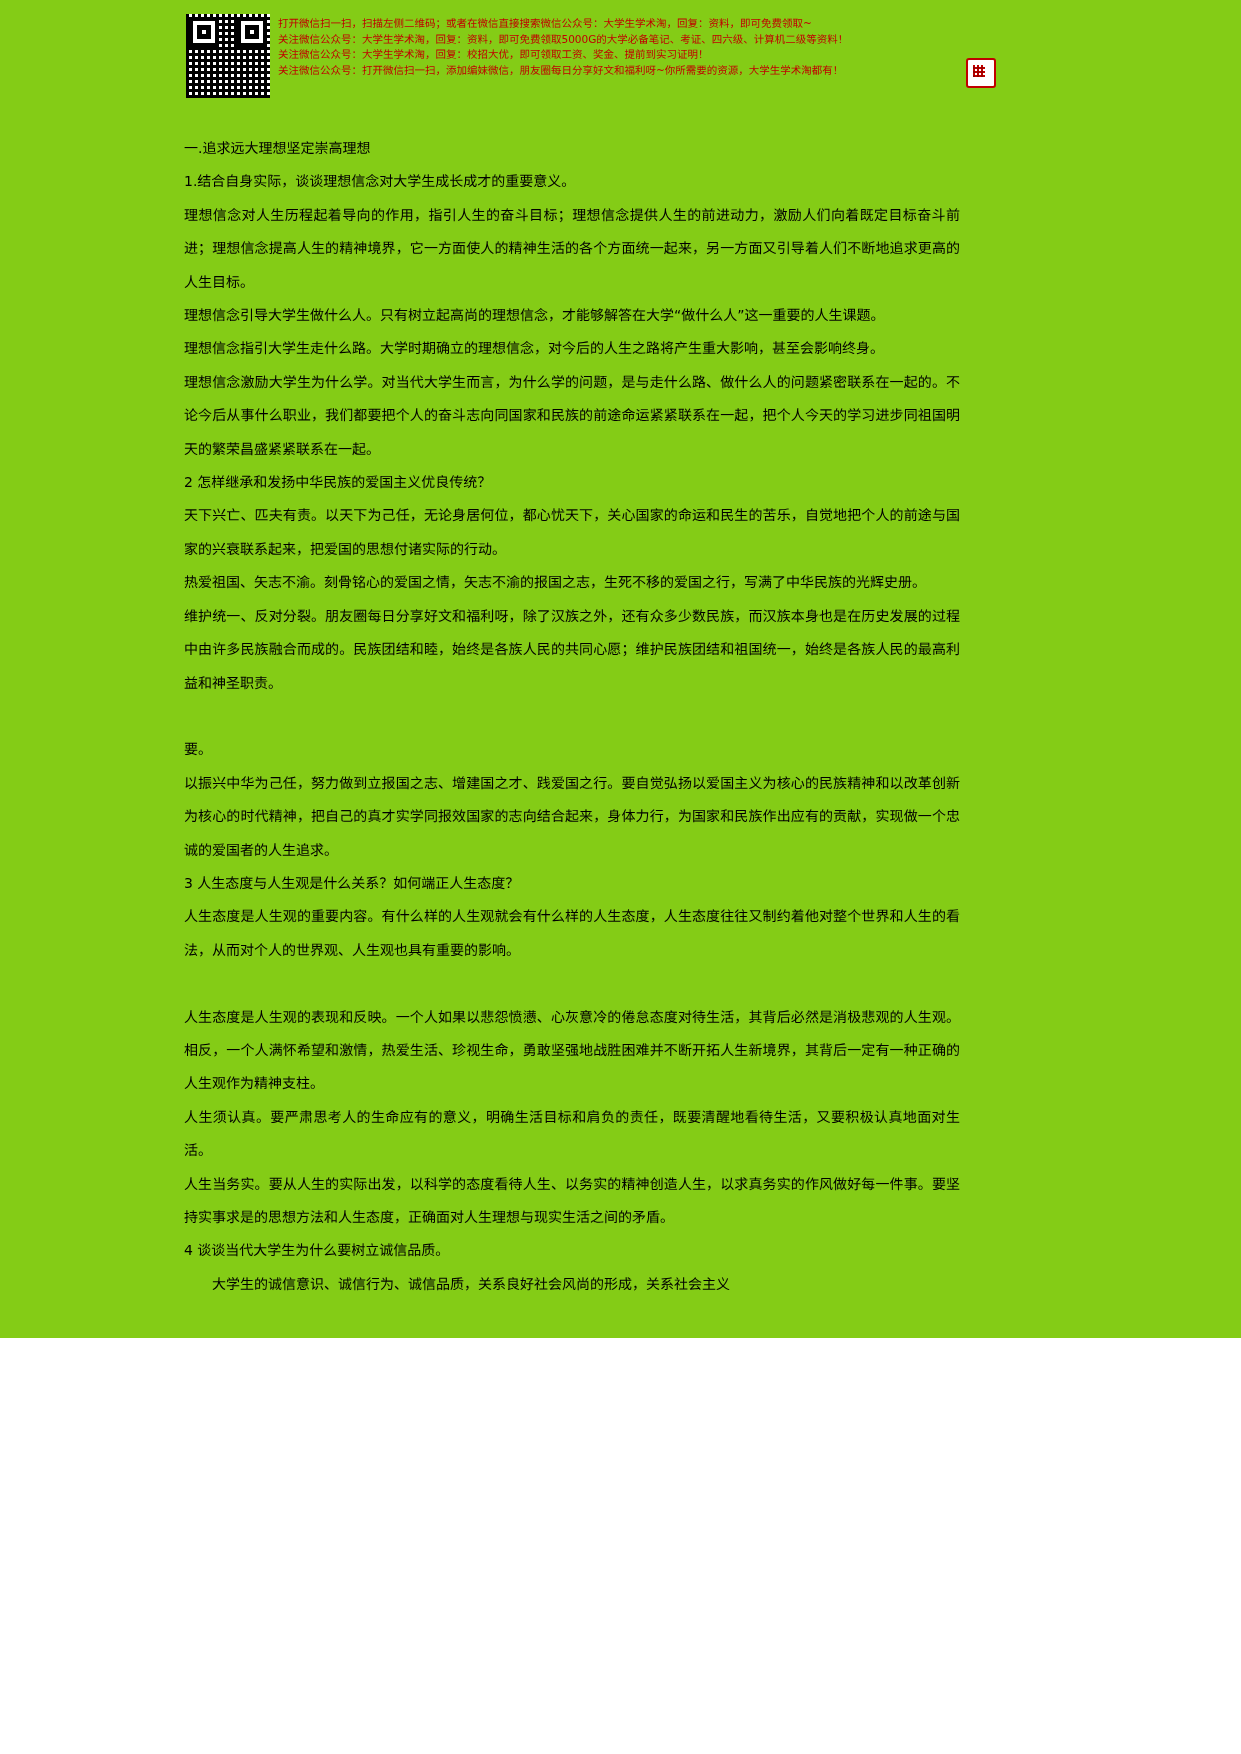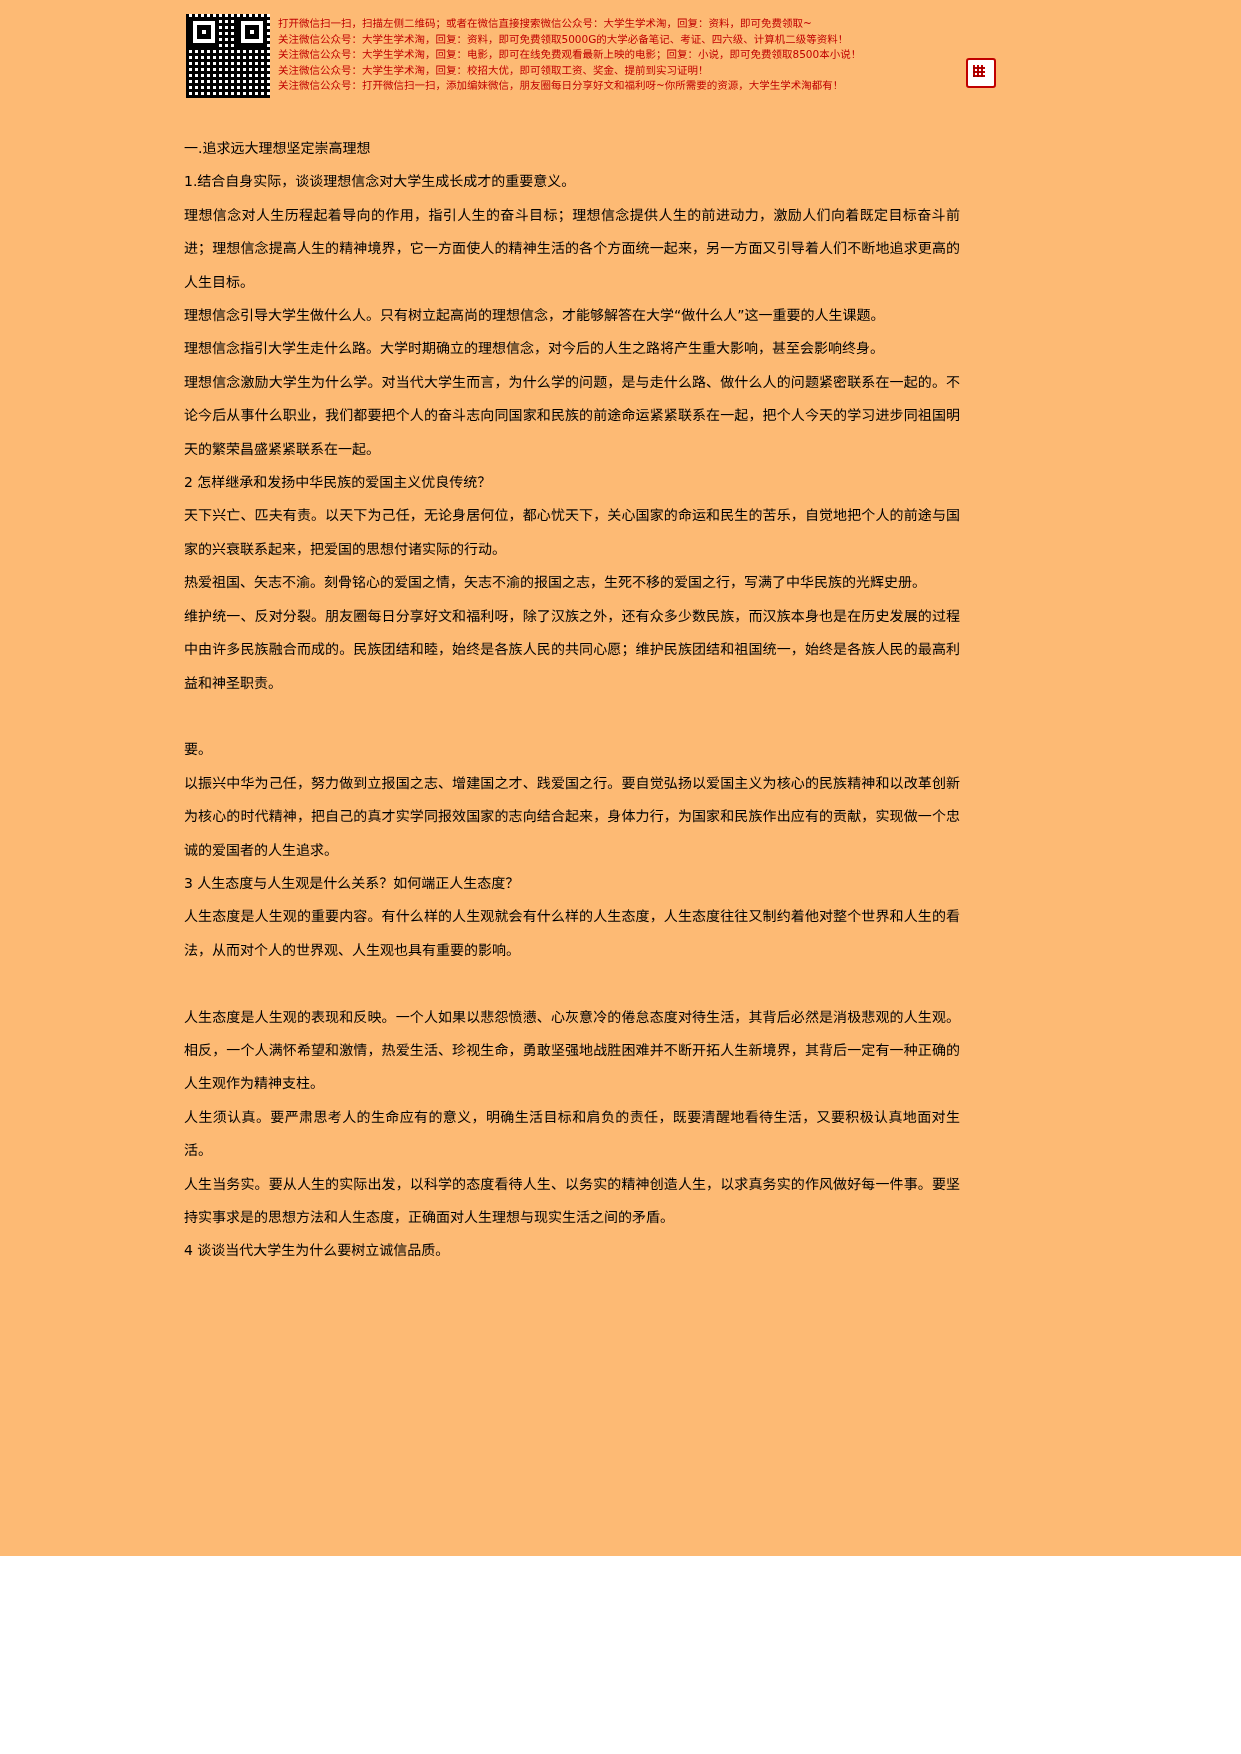--- a/index.html
+++ b/index.html
@@ -3,22 +3,22 @@
 <meta charset="utf-8">
 <style>
   html, body {
     margin: 0;
     padding: 0;
     background: #ffffff;
   }
   .page {
     position: relative;
     width: 1241px;
-    height: 1556px;
-    background: #fdba74;
+    height: 1338px;
+    background: #84cc16;
     font-family: "DejaVu Sans", "Liberation Sans", sans-serif;
     overflow: hidden;
   }
 
   
   .promo {
     position: absolute;
     left: 186px;
     top: 14px;
     width: 880px;
@@ -105,21 +105,20 @@
 </head>
 <body>
 
 <div class="page">
 
   <div class="promo">
     <div class="qr"></div>
     <div class="promo-lines">
       <div class="promo-line">打开微信扫一扫，扫描左侧二维码；或者在微信直接搜索微信公众号：大学生学术淘，回复：资料，即可免费领取~</div>
       <div class="promo-line">关注微信公众号：大学生学术淘，回复：资料，即可免费领取5000G的大学必备笔记、考证、四六级、计算机二级等资料！</div>
-      <div class="promo-line">关注微信公众号：大学生学术淘，回复：电影，即可在线免费观看最新上映的电影；回复：小说，即可免费领取8500本小说！</div>
       <div class="promo-line">关注微信公众号：大学生学术淘，回复：校招大优，即可领取工资、奖金、提前到实习证明！</div>
       <div class="promo-line">关注微信公众号：打开微信扫一扫，添加编妹微信，朋友圈每日分享好文和福利呀~你所需要的资源，大学生学术淘都有！</div>
     </div>
     <div class="promo-badge"></div>
   </div>
 
   <div class="doc-body">
     <p class="para">一.追求远大理想坚定崇高理想</p>
     <p class="para">1.结合自身实际，谈谈理想信念对大学生成长成才的重要意义。</p>
     <p class="para">理想信念对人生历程起着导向的作用，指引人生的奋斗目标；理想信念提供人生的前进动力，激励人们向着既定目标奋斗前进；理想信念提高人生的精神境界，它一方面使人的精神生活的各个方面统一起来，另一方面又引导着人们不断地追求更高的人生目标。</p>
@@ -133,15 +132,16 @@
     <p class="para blank"></p>
     <p class="para">要。</p>
     <p class="para">以振兴中华为己任，努力做到立报国之志、增建国之才、践爱国之行。要自觉弘扬以爱国主义为核心的民族精神和以改革创新为核心的时代精神，把自己的真才实学同报效国家的志向结合起来，身体力行，为国家和民族作出应有的贡献，实现做一个忠诚的爱国者的人生追求。</p>
     <p class="para">3 人生态度与人生观是什么关系？如何端正人生态度？</p>
     <p class="para">人生态度是人生观的重要内容。有什么样的人生观就会有什么样的人生态度，人生态度往往又制约着他对整个世界和人生的看法，从而对个人的世界观、人生观也具有重要的影响。</p>
     <p class="para blank"></p>
     <p class="para">人生态度是人生观的表现和反映。一个人如果以悲怨愤懑、心灰意冷的倦怠态度对待生活，其背后必然是消极悲观的人生观。相反，一个人满怀希望和激情，热爱生活、珍视生命，勇敢坚强地战胜困难并不断开拓人生新境界，其背后一定有一种正确的人生观作为精神支柱。</p>
     <p class="para">人生须认真。要严肃思考人的生命应有的意义，明确生活目标和肩负的责任，既要清醒地看待生活，又要积极认真地面对生活。</p>
     <p class="para">人生当务实。要从人生的实际出发，以科学的态度看待人生、以务实的精神创造人生，以求真务实的作风做好每一件事。要坚持实事求是的思想方法和人生态度，正确面对人生理想与现实生活之间的矛盾。</p>
     <p class="para">4 谈谈当代大学生为什么要树立诚信品质。</p>
+    <p class="para indent">大学生的诚信意识、诚信行为、诚信品质，关系良好社会风尚的形成，关系社会主义</p>
   </div>
 
 </div>
 
 </body></html>

